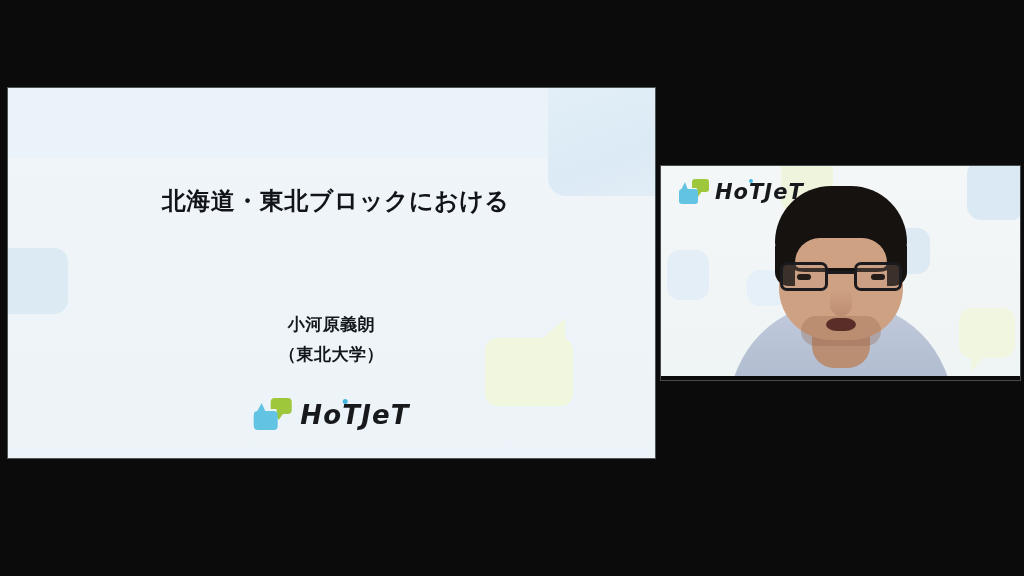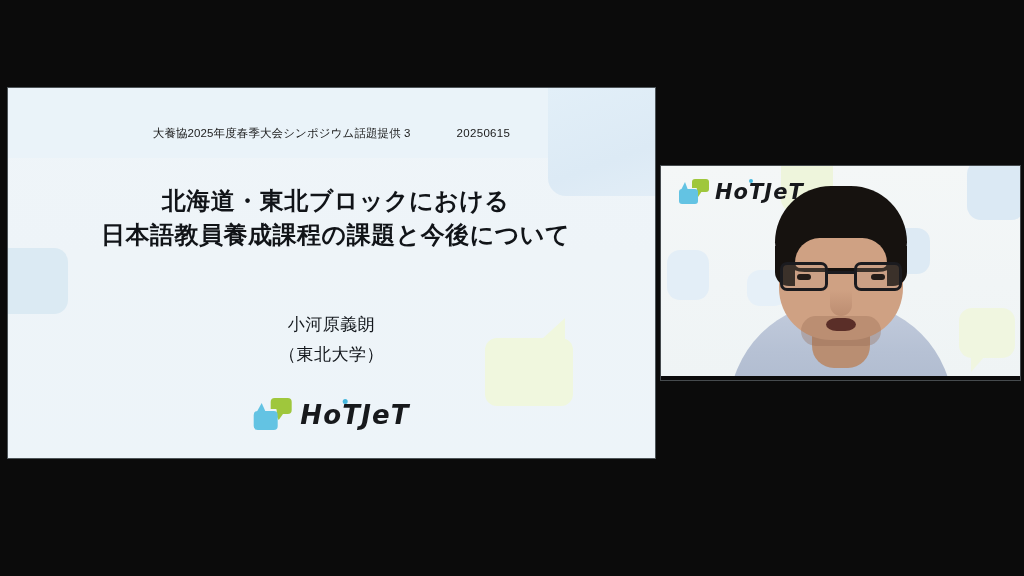--- a/index.html
+++ b/index.html
@@ -125,21 +125,21 @@
   #slide-title .line { display: block; }
 
   
   #slide-presenter {
     position: absolute;
     left: 0; right: 0;
     top: 222px;
     text-align: center;
     color: #13171c;
     font-size: 17px;
-    font-weight: 400;
+    font-weight: 700;
     line-height: 1.75;
     letter-spacing: 0.5px;
   }
   #slide-presenter .line { display: block; }
 
   
   #slide-logo {
     position: absolute;
     left: 50%;
     transform: translateX(-50%);
@@ -432,28 +432,23 @@
       <div class="deco" id="deco-left">
         <div class="body"></div>
 
       </div>
 
       <div class="deco" id="deco-green">
         <div class="body"></div>
         <div class="tail"></div>
       </div>
 
-      <div id="slide-header">
-        <span class="conf">大養協2025年度春季大会シンポジウム話題提供 3</span>
-        <span class="date">20250615</span>
-      </div>
 
       <div id="slide-title">
         <span class="line">北海道・東北ブロックにおける</span>
-        <span class="line">日本語教員養成課程の課題と今後について</span>
       </div>
 
       <div id="slide-presenter">
         <span class="line">小河原義朗</span>
         <span class="line">（東北大学）</span>
       </div>
 
       <div id="slide-logo">
         <span class="logo-mark">
           <span class="bub-green"></span>

